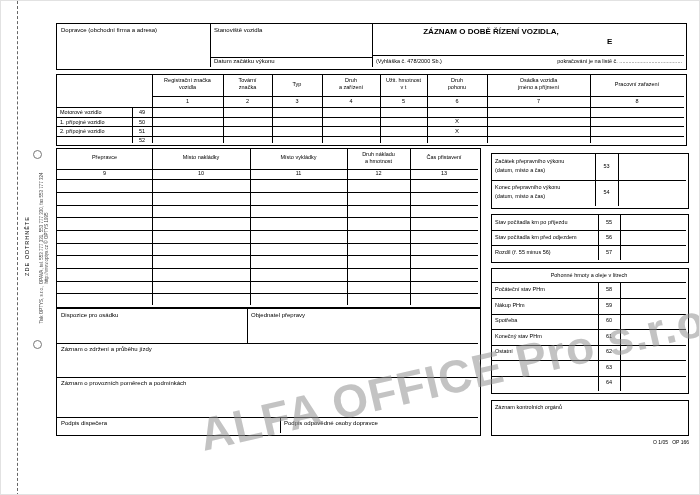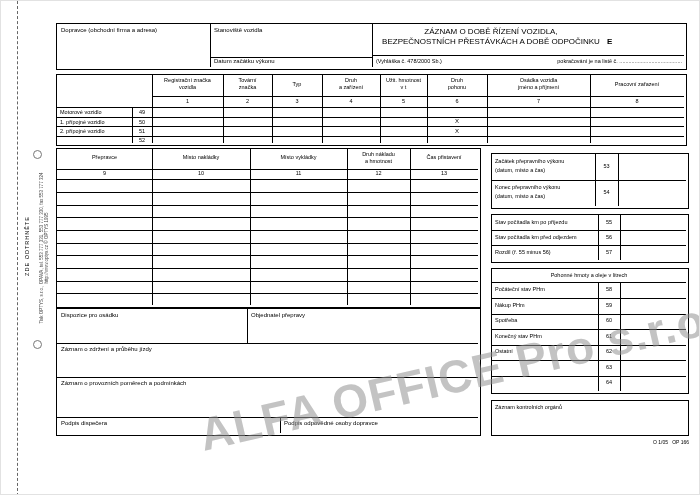--- a/index.html
+++ b/index.html
@@ -6,21 +6,21 @@
   .page{position:relative;width:700px;height:495px;background:#fff;color:#000;
         font-family:"Liberation Sans",sans-serif;overflow:hidden;border:1px solid #e2e2e2;box-sizing:border-box}
   .bx{position:absolute;border:1.6px solid #000;box-sizing:border-box}
   .vl{position:absolute;width:1px;background:#000}
   .hl{position:absolute;height:1px;background:#000}
   .t{position:absolute;font-size:6px;line-height:1.25;white-space:nowrap}
   .s{font-size:5.5px}
   .c{position:absolute;font-size:5.5px;line-height:1.2;text-align:center}
   .c span{display:block}
   .num{position:absolute;font-size:5.5px;text-align:center}
-  .title{position:absolute;font-weight:normal;font-size:8px;line-height:1.3;text-align:center}
+  .title{position:absolute;font-weight:bold;font-size:8px;line-height:1.3;text-align:center}
   .title span{display:block}
   .vtext{position:absolute;transform:translate(-50%,-50%) rotate(-90deg);white-space:nowrap;background:#fff;padding:0 4px}
   .circle{position:absolute;width:7px;height:7px;border:1px solid #777;border-radius:50%;background:#fff}
   .wm{position:absolute;left:193px;top:408px;transform:rotate(-13deg);transform-origin:left top;
       font-size:46px;font-weight:bold;letter-spacing:1px;white-space:nowrap;
       color:rgba(145,145,145,0.55);z-index:5;pointer-events:none}
   .dash{position:absolute;left:16px;top:0;height:495px;width:0;border-left:1px dashed #666}
 </style>
 </head>
 <body>
@@ -39,21 +39,20 @@
   <div class="bx" style="left:55px;top:22px;width:631px;height:47px">
     <div class="vl" style="left:153px;top:0;height:43px"></div>
     <div class="vl" style="left:315px;top:0;height:43px"></div>
     <div class="hl" style="left:153px;top:33px;width:162px"></div>
     <div class="hl" style="left:315px;top:31px;width:312px"></div>
     <div class="t" style="left:4px;top:3px">Dopravce (obchodní firma a adresa)</div>
     <div class="t" style="left:157px;top:3px">Stanoviště vozidla</div>
     <div class="t" style="left:157px;top:34px">Datum začátku výkonu</div>
     <div class="title" style="left:315px;top:3px;width:238px">
       <span>ZÁZNAM O DOBĚ ŘÍZENÍ VOZIDLA,</span>
-      <span>BEZPEČNOSTNÍCH PŘESTÁVKÁCH A DOBĚ ODPOČINKU</span>
     </div>
     <div class="t" style="left:550px;top:13px;font-weight:bold;font-size:8px">E</div>
     <div class="t s" style="left:319px;top:34px">(Vyhláška č. 478/2000 Sb.)</div>
     <div class="t s" style="right:4px;top:34px">pokračování je na listě č. .........................................</div>
   </div>
 
   <div class="bx" style="left:55px;top:73px;width:631px;height:72px">
     <div class="vl" style="left:75px;top:32px;height:36px"></div>
     <div class="vl" style="left:95px;top:0;height:68px"></div>
     <div class="vl" style="left:166px;top:0;height:68px"></div>

